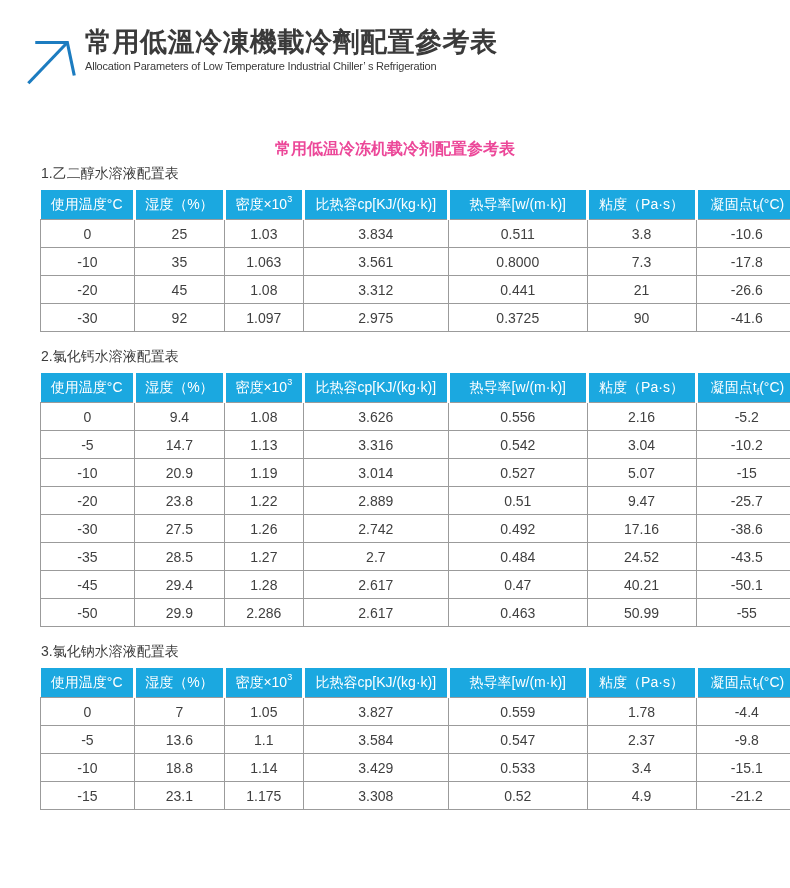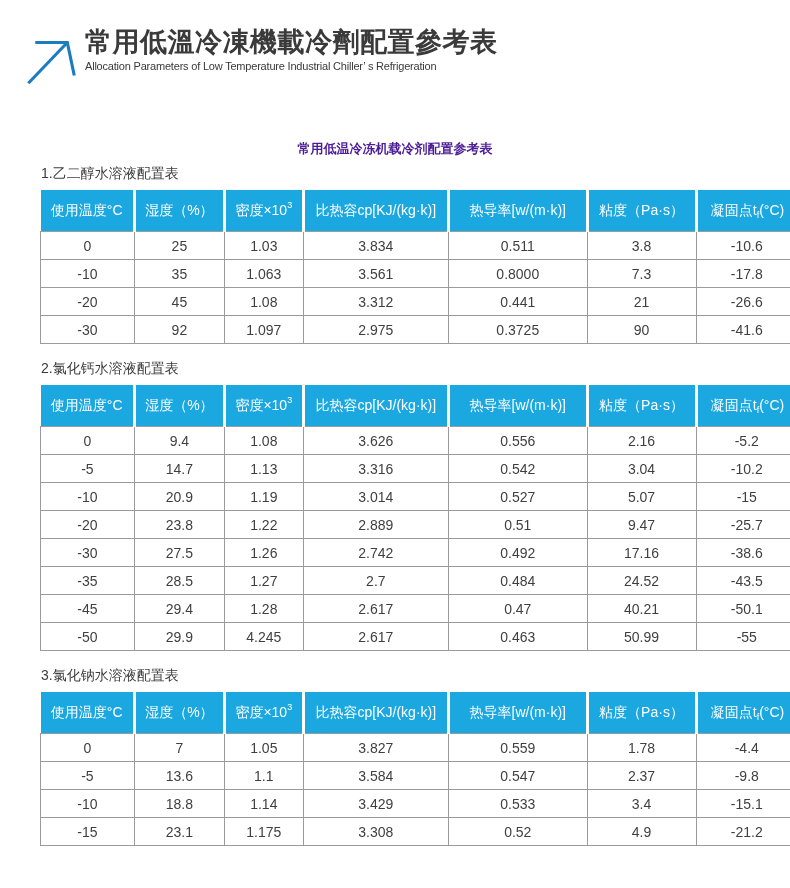--- a/index.html
+++ b/index.html
@@ -19,36 +19,36 @@
     margin:0;font-size:27px;line-height:1.2;font-weight:600;
     color:#3a3a3a;letter-spacing:0.5px;white-space:nowrap;
   }
   .brand-subtitle{
     font-size:11px;color:#3a3a3a;margin-top:2px;white-space:nowrap;
     letter-spacing:-0.2px;
   }
 
   
   .doc-title{
-    text-align:center;font-size:13px;font-weight:600;color:#4c1d95;
+    text-align:center;font-size:16px;font-weight:600;color:#ec4899;
     margin-top:50px;line-height:20px;
   }
 
   
   .tables-root{margin:6px 0 0 28px;width:758px;}
   .table-section{margin-top:0;margin-left:12px;}
   .table-section + .table-section{margin-top:16px;}
   .section-label{font-size:14px;color:#3c3c3c;margin:0 0 8px 1px;line-height:17px;}
 
   table{width:758px;border-collapse:collapse;table-layout:fixed;}
   thead th{
     background:var(--accent,#1BA8E0);
     color:var(--accent-text,#fff);
     font-weight:400;font-size:14px;
-    height:29px;padding:6px 2px;text-align:center;
+    height:29px;padding:0 2px;text-align:center;
     border:none;border-left:3px solid #fff;
     overflow:hidden;white-space:nowrap;
   }
   thead th:first-child{border-left:none;}
   tbody td{
     border:1px solid var(--border,#9b9b9b);
     text-align:center;vertical-align:middle;
     font-size:14px;color:#3f3f3f;
     height:27px;padding:0 2px;background:#fff;
   }
@@ -222,21 +222,21 @@
               <td>29.4</td>
               <td>1.28</td>
               <td>2.617</td>
               <td>0.47</td>
               <td>40.21</td>
               <td>-50.1</td>
             </tr>
             <tr>
               <td>-50</td>
               <td>29.9</td>
-              <td>4.245</td>
+              <td>2.286</td>
               <td>2.617</td>
               <td>0.463</td>
               <td>50.99</td>
               <td>-55</td>
             </tr>
           </tbody>
         </table>
       </section>
       <section class="table-section">
         <div class="section-label">3.氯化钠水溶液配置表</div>

